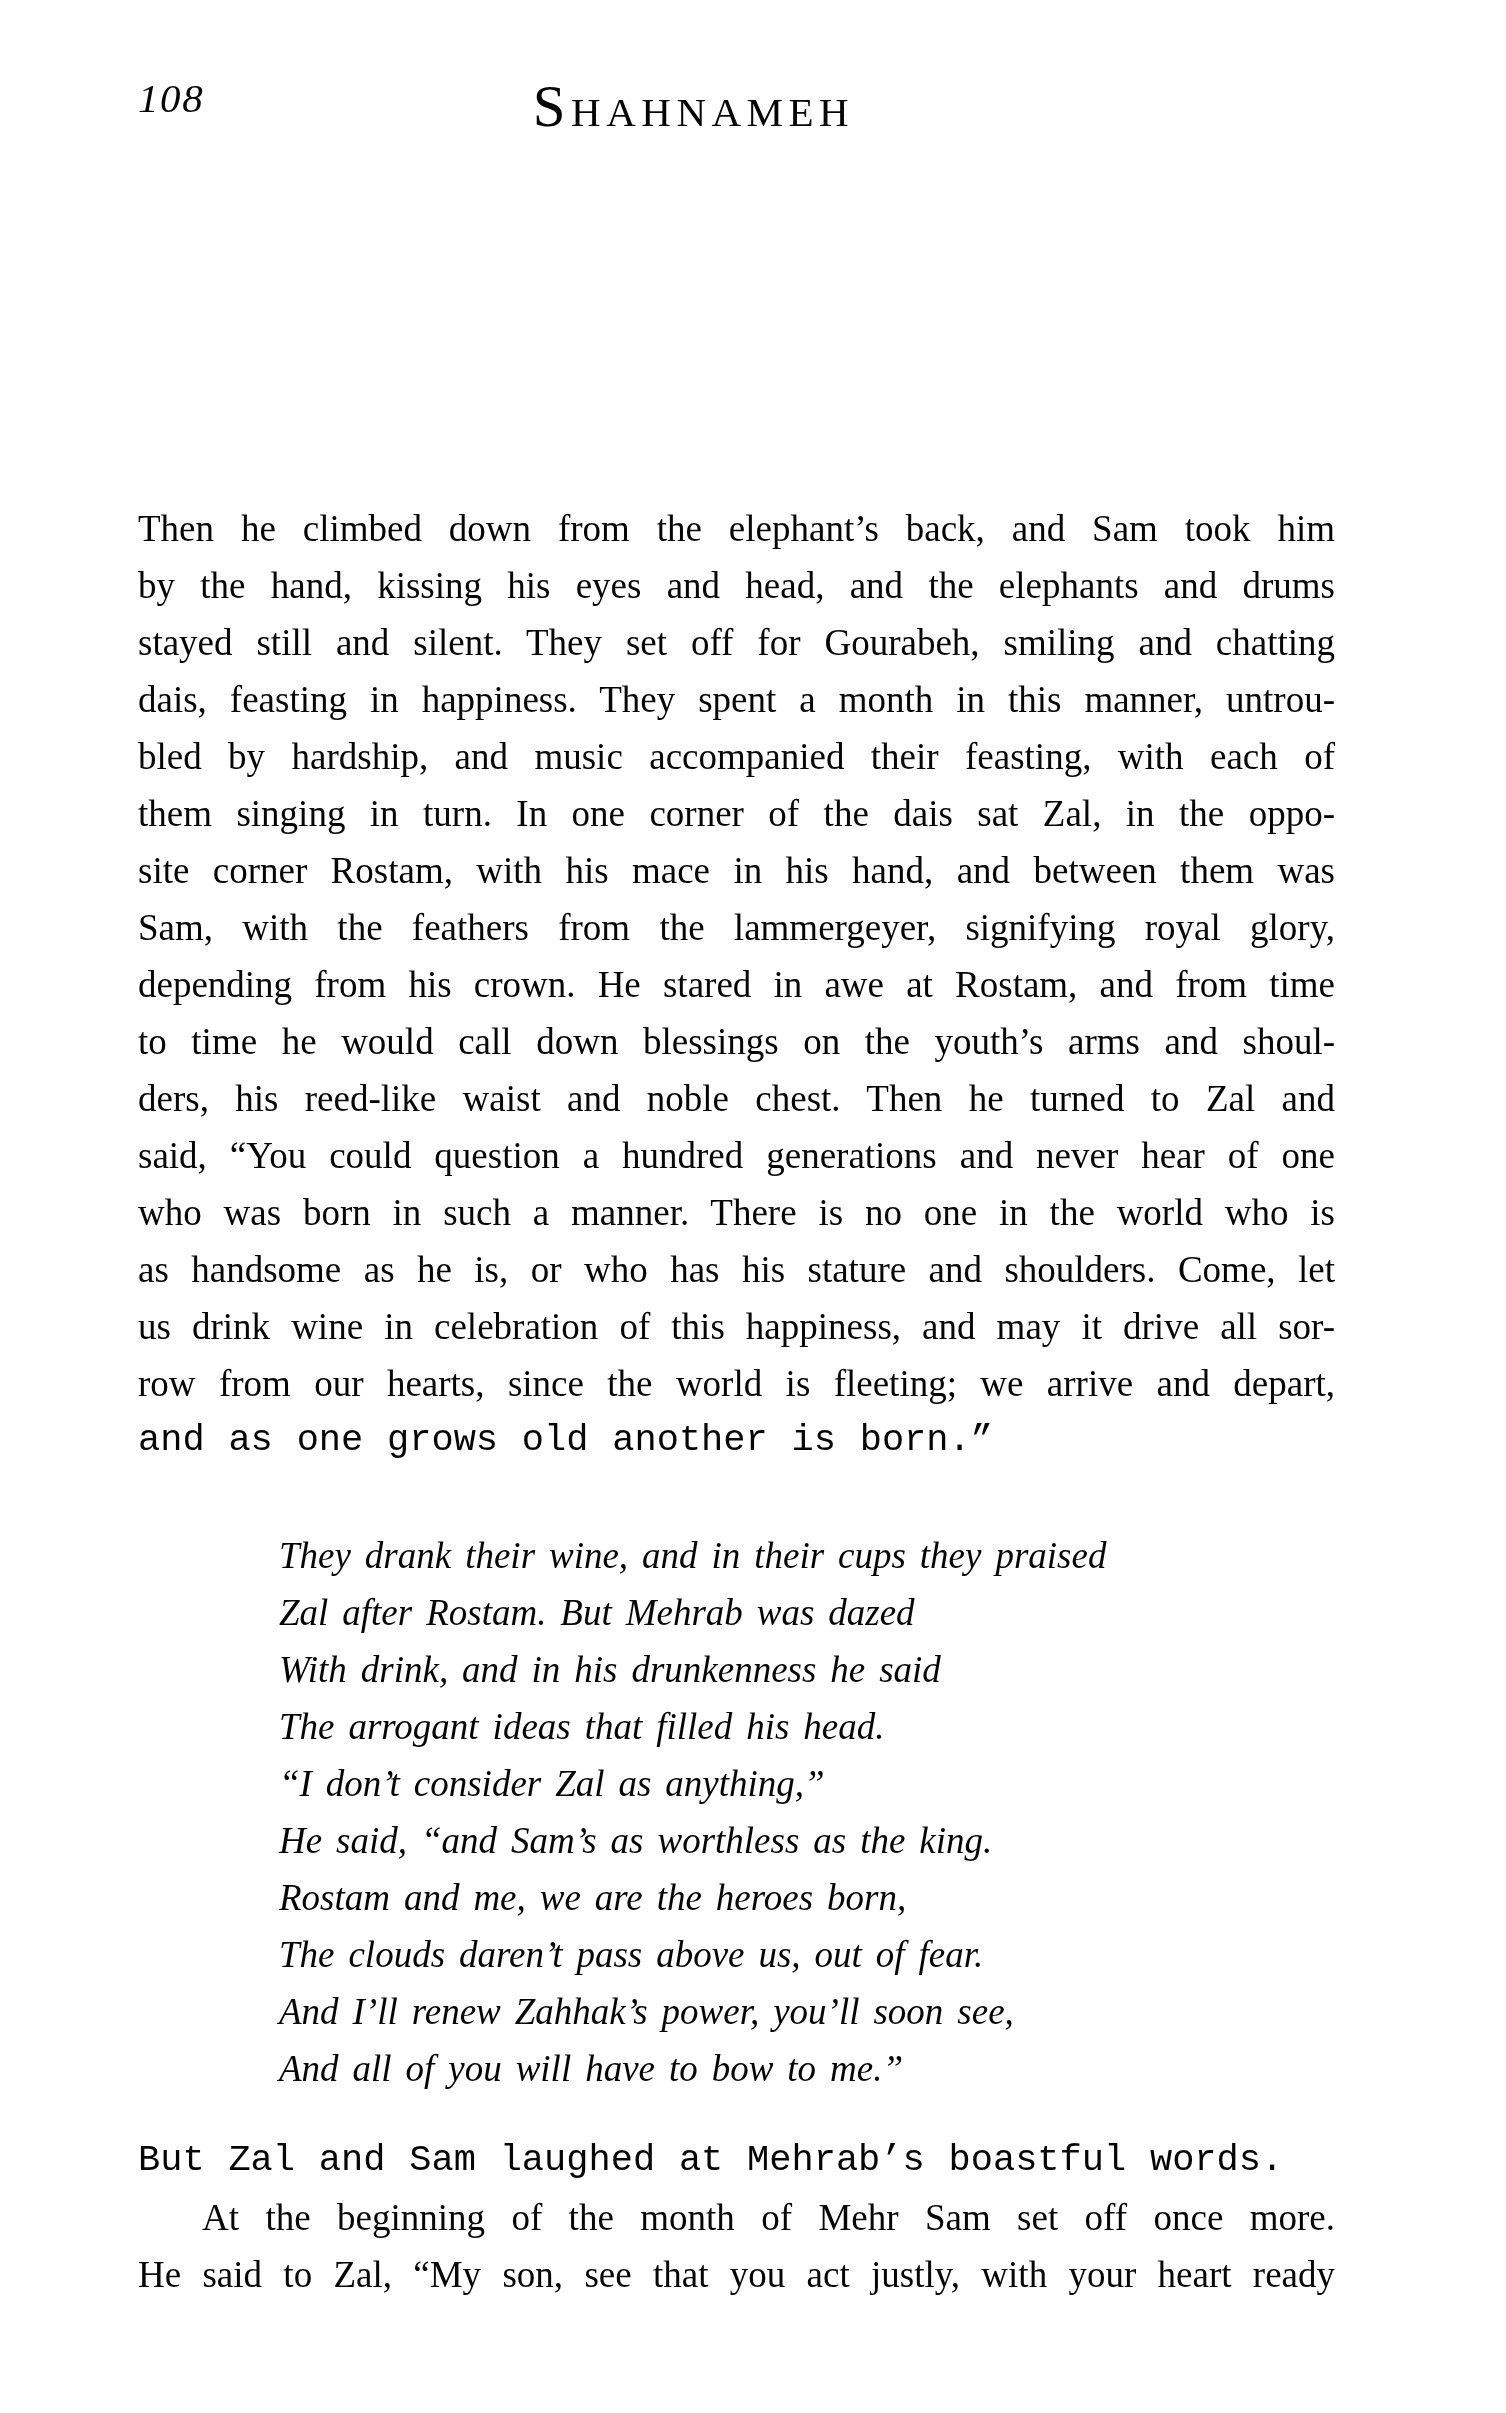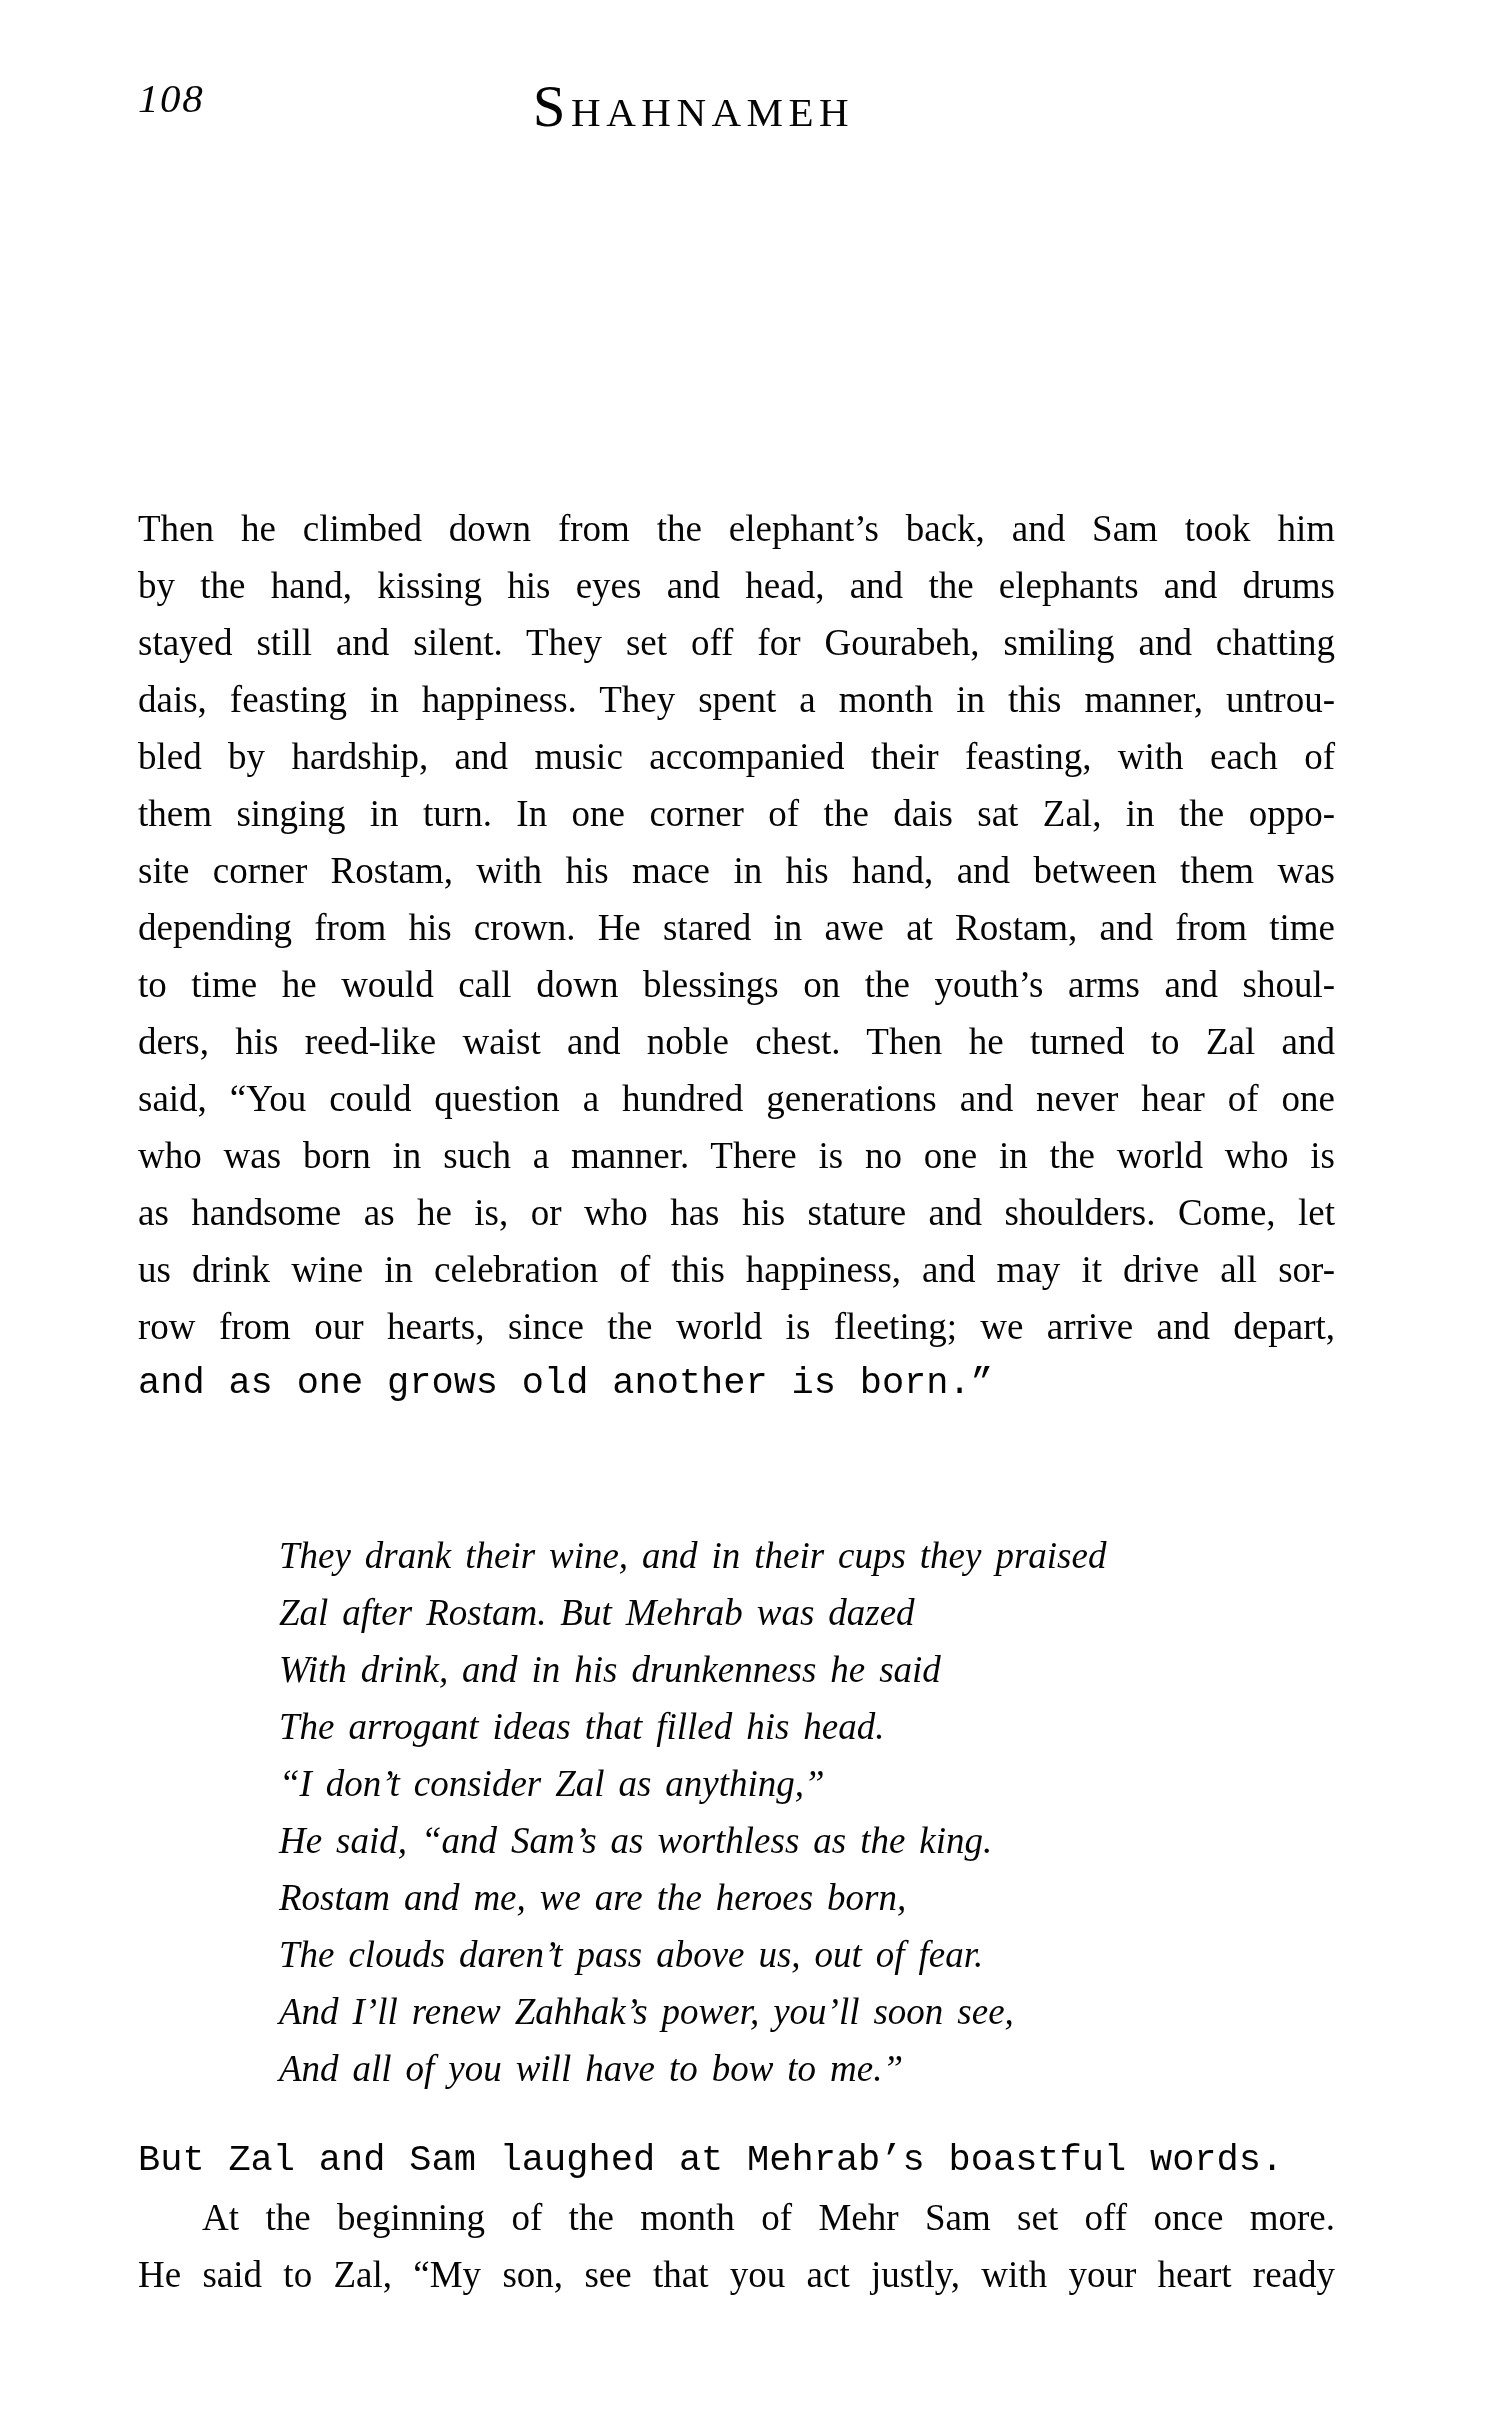--- a/index.html
+++ b/index.html
@@ -96,20 +96,21 @@
 
 
   <div id="prose1" class="prose">
       <div class="pline">Then he climbed down from the elephant’s back, and Sam took him</div>
       <div class="pline">by the hand, kissing his eyes and head, and the elephants and drums</div>
       <div class="pline">stayed still and silent. They set off for Gourabeh, smiling and chatting</div>
       <div class="pline">dais, feasting in happiness. They spent a month in this manner, untrou-</div>
       <div class="pline">bled by hardship, and music accompanied their feasting, with each of</div>
       <div class="pline">them singing in turn. In one corner of the dais sat Zal, in the oppo-</div>
       <div class="pline">site corner Rostam, with his mace in his hand, and between them was</div>
+      <div class="pline">Sam, with the feathers from the lammergeyer, signifying royal glory,</div>
       <div class="pline">depending from his crown. He stared in awe at Rostam, and from time</div>
       <div class="pline">to time he would call down blessings on the youth’s arms and shoul-</div>
       <div class="pline">ders, his reed-like waist and noble chest. Then he turned to Zal and</div>
       <div class="pline">said, “You could question a hundred generations and never hear of one</div>
       <div class="pline">who was born in such a manner. There is no one in the world who is</div>
       <div class="pline">as handsome as he is, or who has his stature and shoulders. Come, let</div>
       <div class="pline">us drink wine in celebration of this happiness, and may it drive all sor-</div>
       <div class="pline">row from our hearts, since the world is fleeting; we arrive and depart,</div>
       <div class="pline no-just">and as one grows old another is born.”</div>
     </div>

